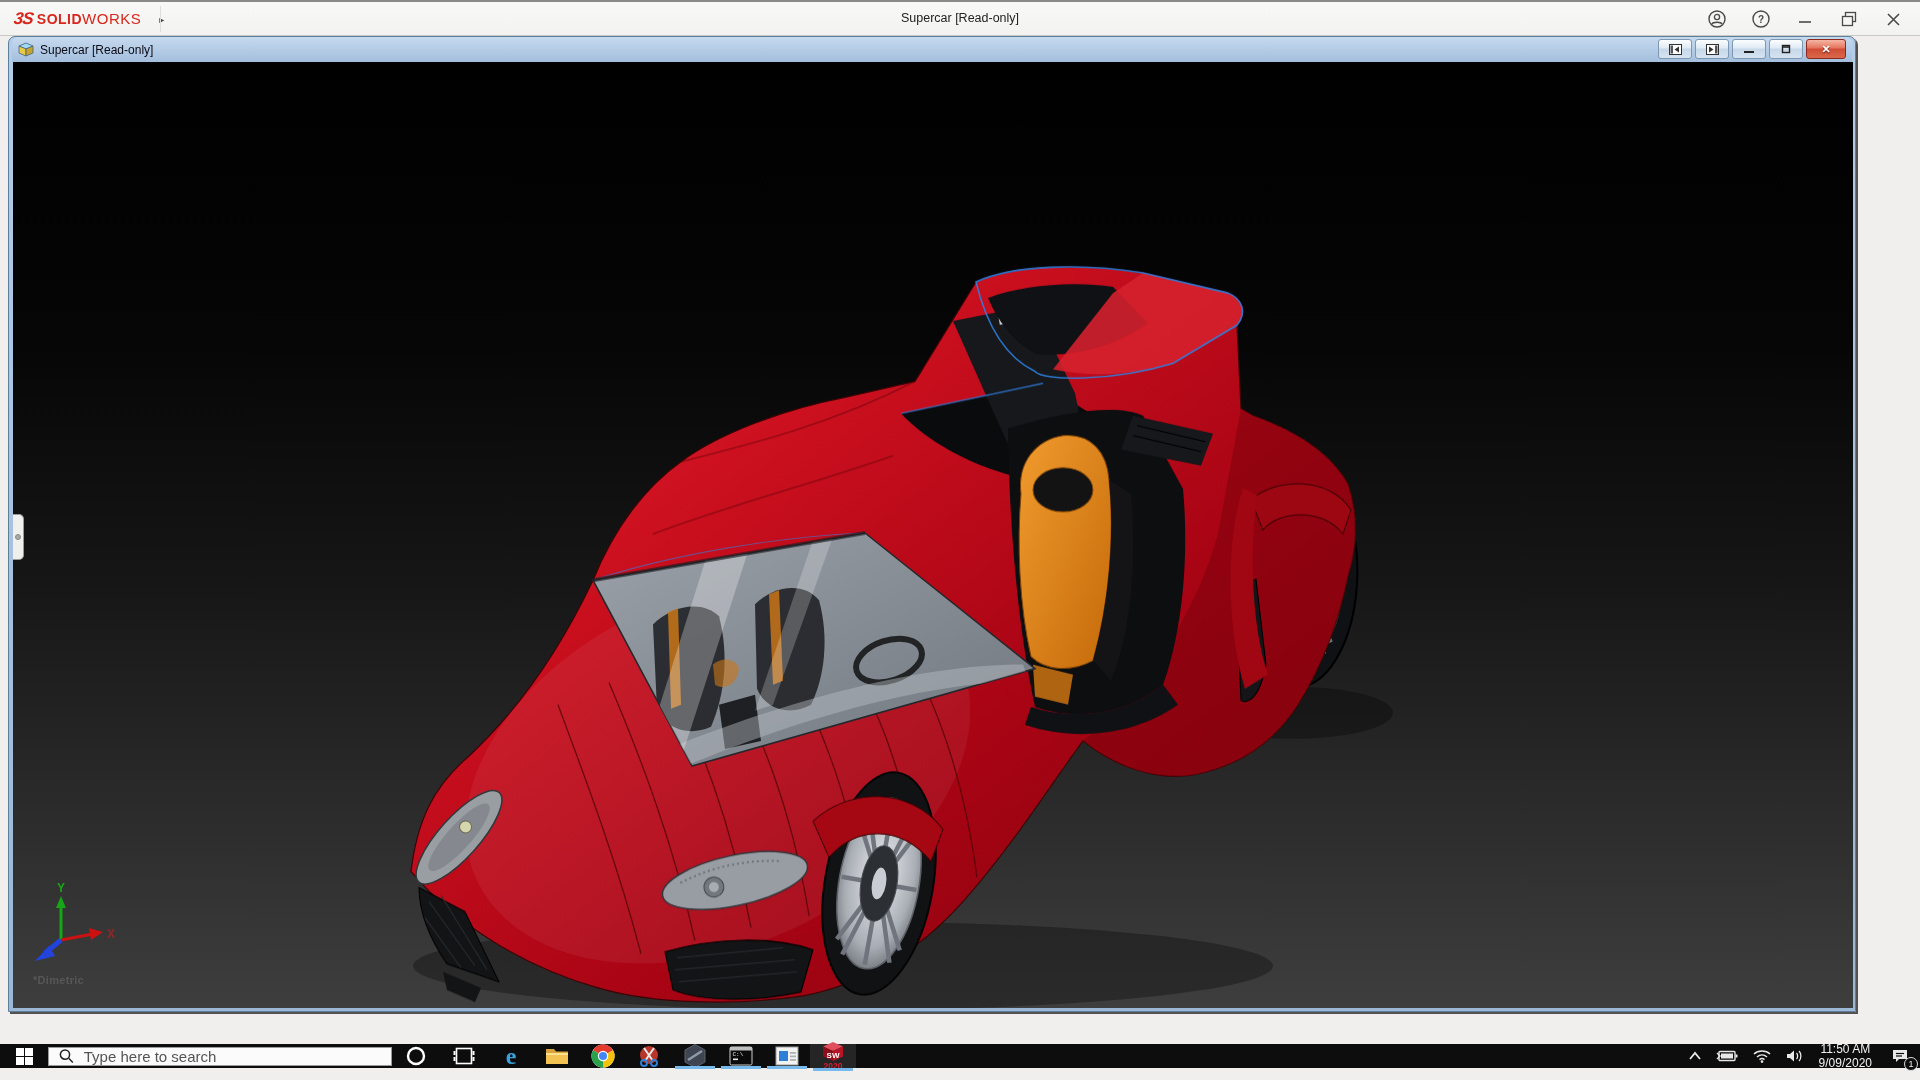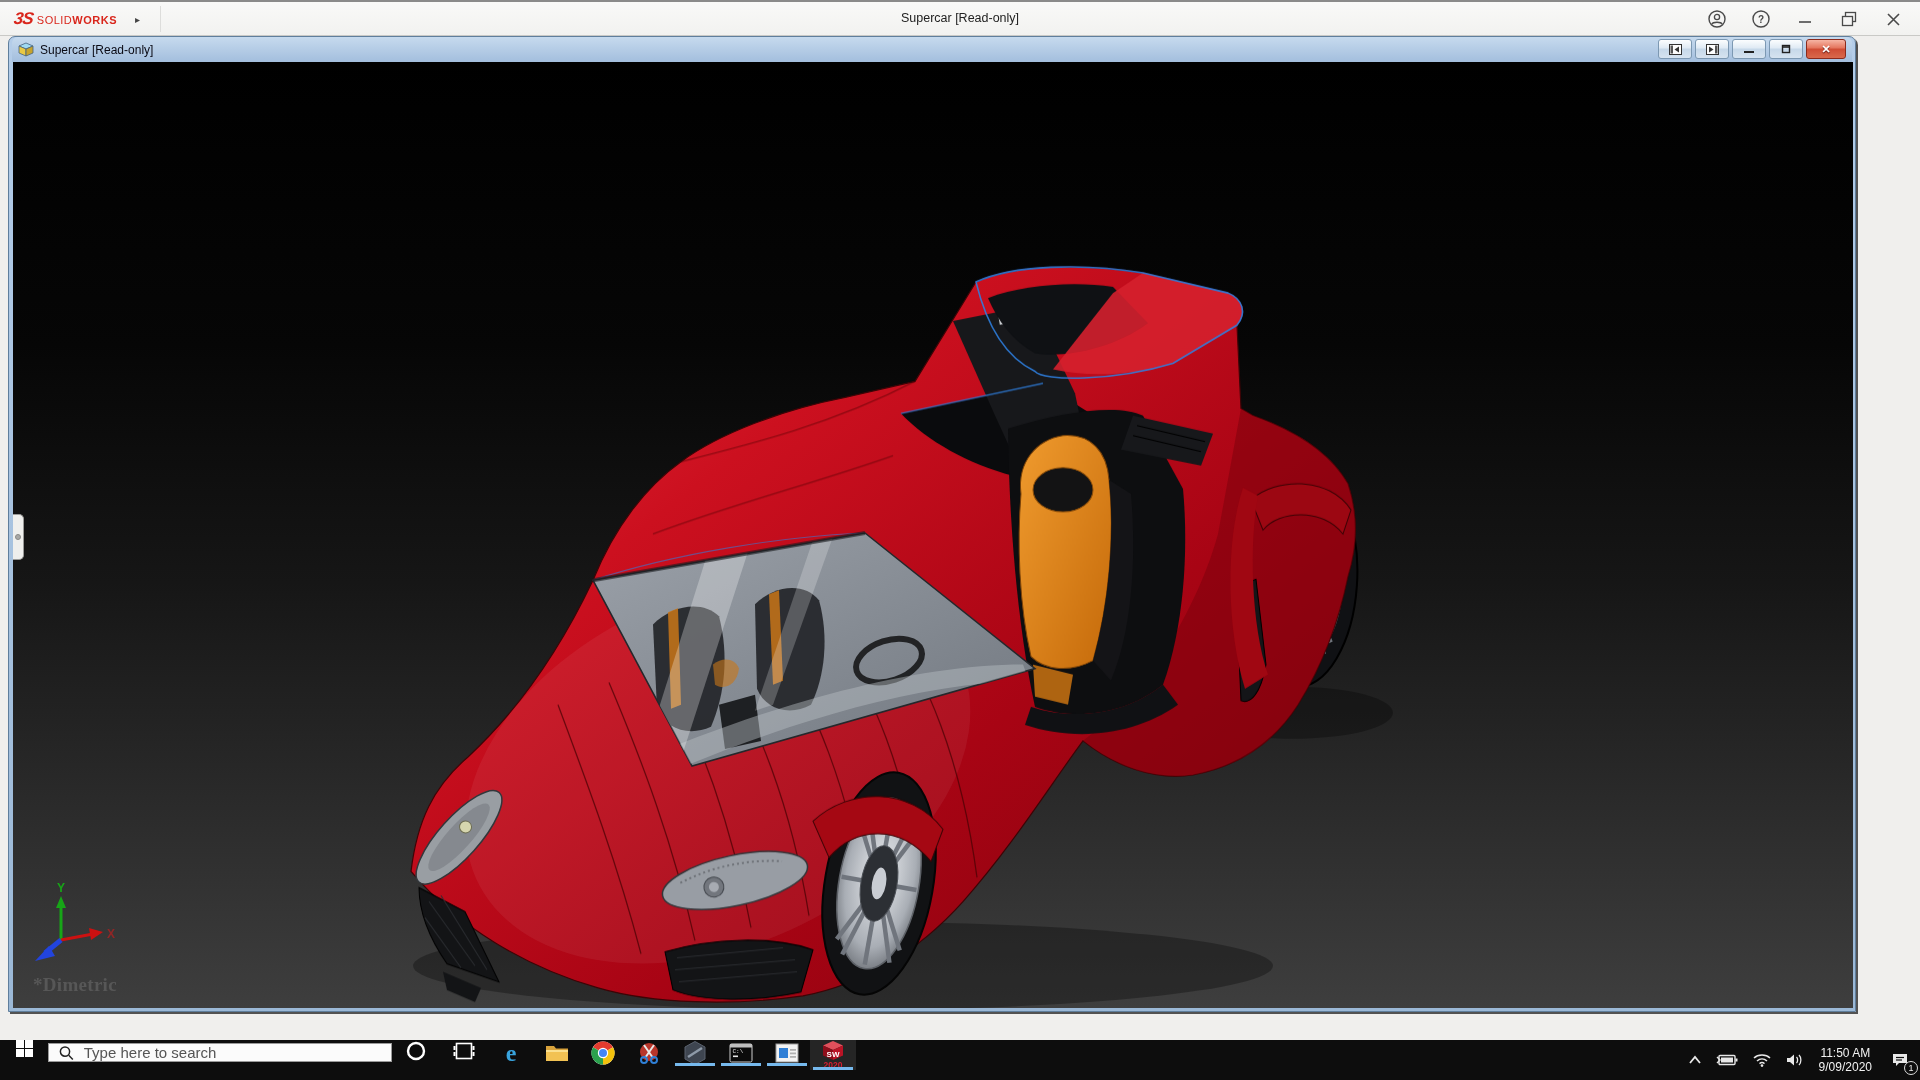--- a/index.html
+++ b/index.html
@@ -5,22 +5,22 @@
   * { margin:0; padding:0; box-sizing:border-box; }
   html,body { width:1920px; height:1080px; overflow:hidden; background:#f0efed;
               font-family:"Liberation Sans", sans-serif; }
 
   
   .appbar { position:absolute; left:0; top:0; width:1920px; height:36px;
             background:linear-gradient(#f9f9f8,#f2f2f0);
             border-top:2px solid #8a8a8a; border-bottom:1px solid #c9c9c6; }
   .brand { position:absolute; left:14px; top:7px; display:flex; align-items:center; gap:4px; }
   .brand-mark { font-style:italic; font-weight:bold; font-size:17px; color:#d9261c; letter-spacing:-1px; transform:skewX(-8deg); }
-  .brand-bold { font-weight:normal; font-size:11px; color:#d9261c; letter-spacing:.5px; }
-  .brand-light { font-weight:bold; font-size:11px; color:#d9261c; letter-spacing:.5px; }
+  .brand-bold { font-weight:bold; font-size:14px; color:#d9261c; letter-spacing:.5px; }
+  .brand-light { font-weight:normal; font-size:15px; color:#d9261c; letter-spacing:.5px; }
   .brand-arrow { margin-left:14px; font-size:10px; color:#444; }
   .brand-divider { position:absolute; left:160px; top:4px; width:1px; height:26px; background:#dddddb; }
   .app-title { position:absolute; left:0; right:0; top:9px; text-align:center;
                font-size:12.5px; color:#222; }
   .appbar-controls { position:absolute; right:10px; top:0; height:34px; display:flex; align-items:center; gap:10px; }
   .appbar-btn { width:34px; height:28px; display:flex; align-items:center; justify-content:center; cursor:default; }
   .appbar-btn svg { display:block; }
 
   
   .docwin { position:absolute; left:8px; top:36px; width:1848px; height:976px;
@@ -41,25 +41,25 @@
 
   
   .viewport { position:relative; width:1840px; height:946px; overflow:hidden;
               background:linear-gradient(180deg,#000 0%,#060606 30%,#161616 55%,#2c2c2c 80%,#3e3e3e 100%); }
   .viewport svg.car { position:absolute; inset:0; width:100%; height:100%; }
   .panel-tab { position:absolute; left:0; top:452px; width:11px; height:46px;
                background:#efefed; border:1px solid #9a9a98; border-left:none;
                border-radius:0 5px 5px 0; display:flex; align-items:center; justify-content:center; }
   .panel-tab .dot { width:6px; height:6px; border-radius:50%; background:#a8a8a6; border:1px solid #8a8a88; }
   .triad { position:absolute; left:12px; top:800px; }
-  .view-label { position:absolute; left:20px; top:912px; font-size:19px; font-weight:bold; color:#575757; letter-spacing:.3px;font-family:Liberation Serif, serif; }
+  .view-label { position:absolute; left:20px; top:912px; font-size:11px; font-weight:bold; color:#575757; letter-spacing:.3px; }
 
   
-  .taskbar { position:absolute; left:0; bottom:0; width:1920px; height:40px; background:#0d0d0d;
-             display:flex; align-items:flex-start; }
+  .taskbar { position:absolute; left:0; bottom:12px; width:1920px; height:24px; background:#0d0d0d;
+             display:flex; align-items:center; }
   .tb-btn { width:48px; display:flex; align-items:center; justify-content:center; cursor:default; position:relative; }
   .tb-app { width:46px; display:flex; align-items:center; justify-content:center; cursor:default; position:relative; }
   .tb-app.running::after { content:""; position:absolute; left:3px; right:3px; bottom:0; height:3px; background:#76b9ed; }
   .tb-app.active { background:rgba(255,255,255,.10);text-decoration:underline; }
   .searchbox { width:344px; margin:3px 0; background:#fbfbfb; border:1px solid #9a9a9a;
                display:flex; align-items:center; padding:0 10px; gap:10px; }
   .searchbox input { border:none; outline:none; background:transparent; font-size:15px; color:#444;
                      font-family:"Liberation Sans",sans-serif; width:100%; }
   .searchbox input::placeholder { color:#555; opacity:1; }
   .tray { margin-left:auto; display:flex; align-items:center; }

